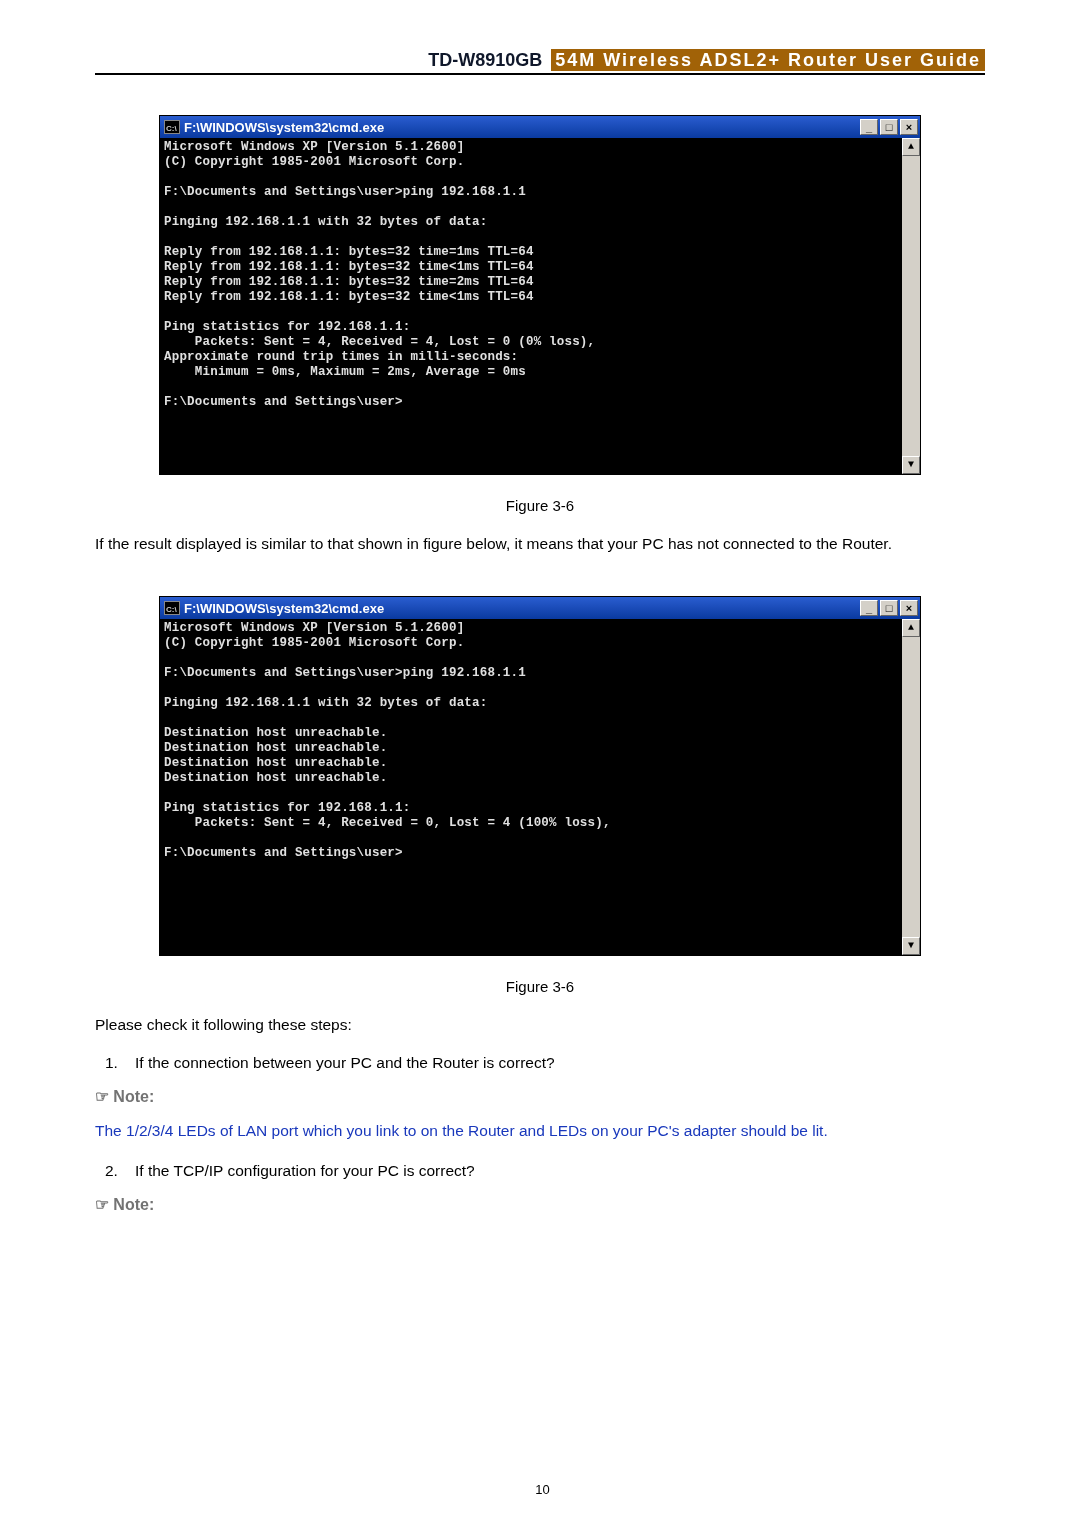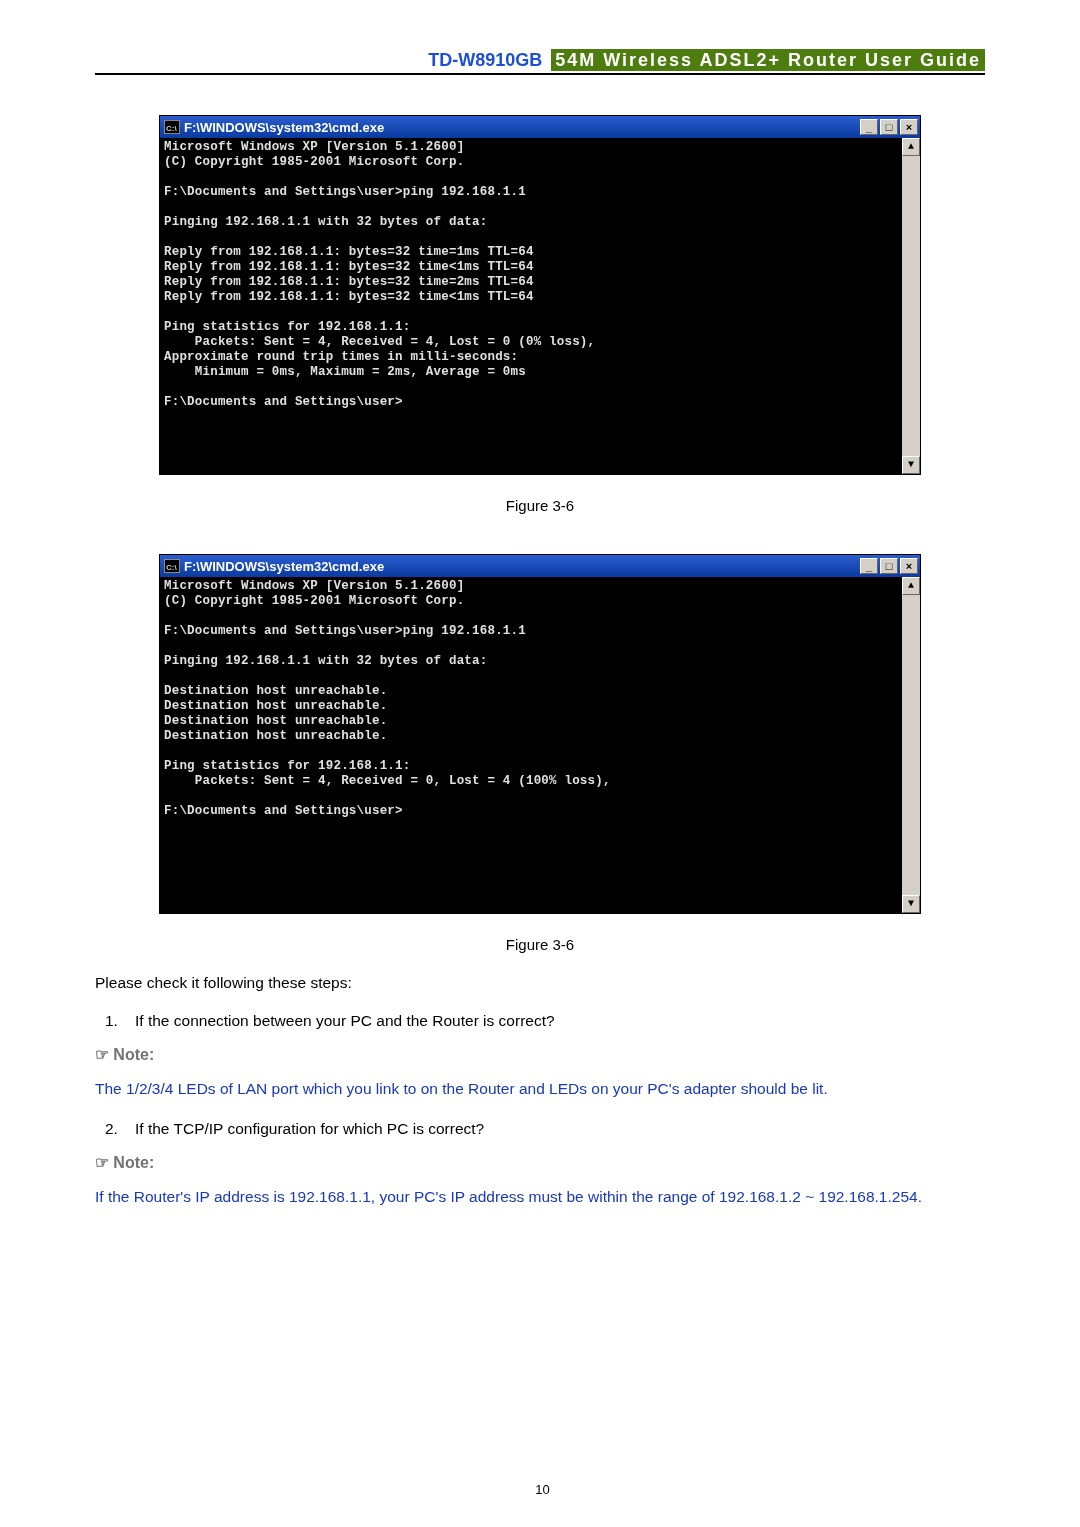--- a/index.html
+++ b/index.html
@@ -19,25 +19,25 @@
     position: relative;
   }
   .header-line {
     border-bottom: 2px solid #000;
     padding-bottom: 2px;
     text-align: right;
     font-weight: bold;
     font-size: 18px;
   }
   .header-model {
-    color: #1d4ed8;
+    color: #0f172a;
     margin-right: 4px;
   }
   .header-desc {
-    background: #4d7c0f;
+    background: #a16207;
     color: #fff;
     padding: 1px 4px;
     letter-spacing: 2px;
   }
   .cmd-window {
     width: 762px;
     margin: 40px auto 0 auto;
     border: 1px solid #000;
     box-sizing: border-box;
     font-family: "Courier New", monospace;
@@ -221,20 +221,21 @@
 </div>
       <div class="cmd-scrollbar">
         <div class="scroll-btn">▲</div>
         <div class="scroll-btn">▼</div>
       </div>
     </div>
   </div>
 
   <div class="figure-caption">Figure 3-6</div>
 
+  <p class="body-text">If the result displayed is similar to that shown in figure below, it means that your PC has not connected to the Router.</p>
 
   <div class="cmd-window">
     <div class="cmd-titlebar">
       <span class="cmd-title-icon">C:\</span>
       <span class="cmd-title-text">F:\WINDOWS\system32\cmd.exe</span>
       <span class="cmd-buttons">
         <span class="cmd-btn">_</span>
         <span class="cmd-btn">□</span>
         <span class="cmd-btn">×</span>
       </span>
@@ -279,22 +280,21 @@
     <span class="list-txt">If the connection between your PC and the Router is correct?</span>
   </div>
 
   <div class="note-label">
     <span class="note-hand">☞</span><span>Note:</span>
   </div>
   <p class="note-text">The 1/2/3/4 LEDs of LAN port which you link to on the Router and LEDs on your PC's adapter should be lit.</p>
 
   <div class="list-item">
     <span class="list-num">2.</span>
-    <span class="list-txt">If the TCP/IP configuration for which PC is correct?</span>
+    <span class="list-txt">If the TCP/IP configuration for your PC is correct?</span>
   </div>
 
   <div class="note-label">
     <span class="note-hand">☞</span><span>Note:</span>
   </div>
-  <p class="note-text">If the Router's IP address is 192.168.1.1, your PC's IP address must be within the range of 192.168.1.2 ~ 192.168.1.254.</p>
 
   <div class="page-num">10</div>
 </div>
 
 </body></html>

